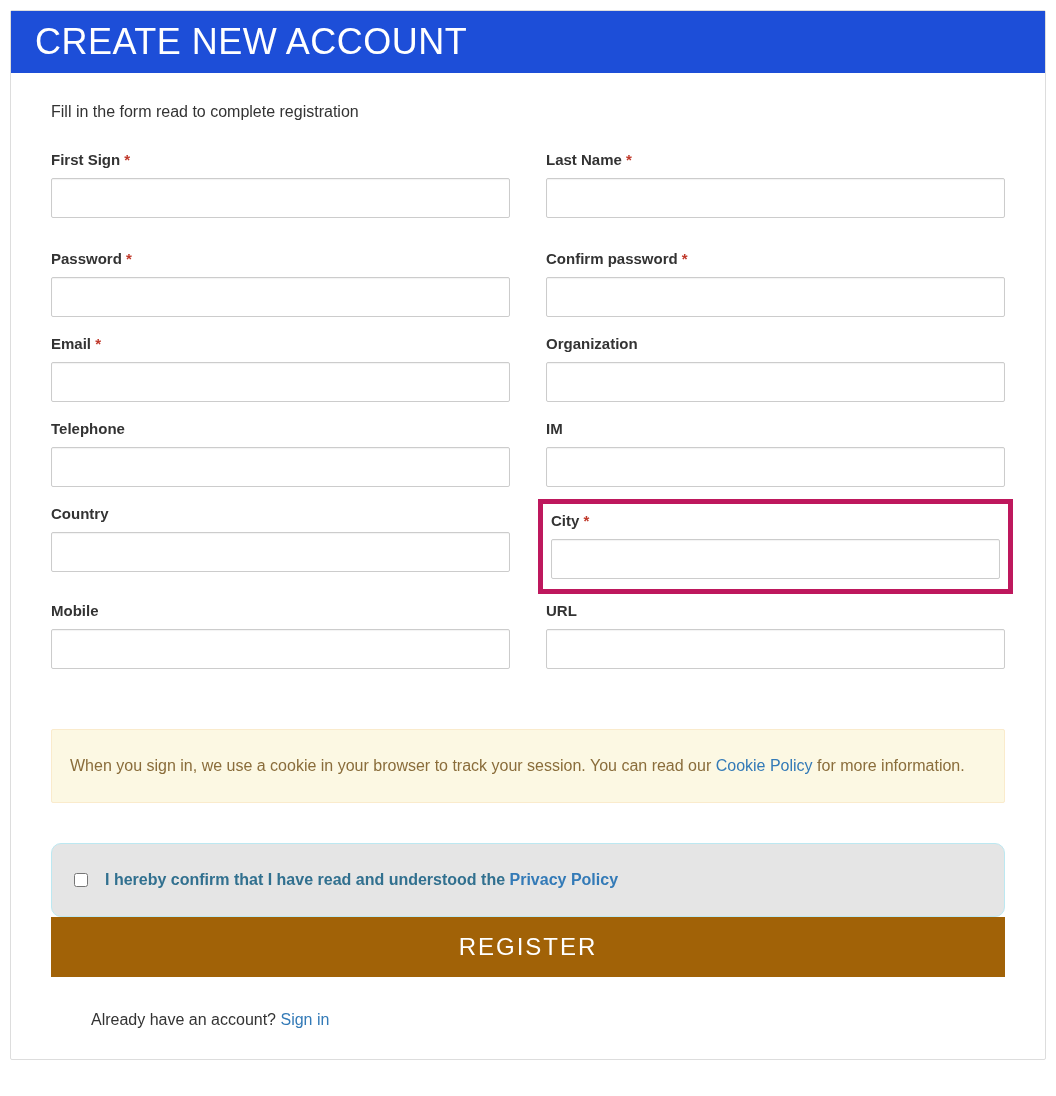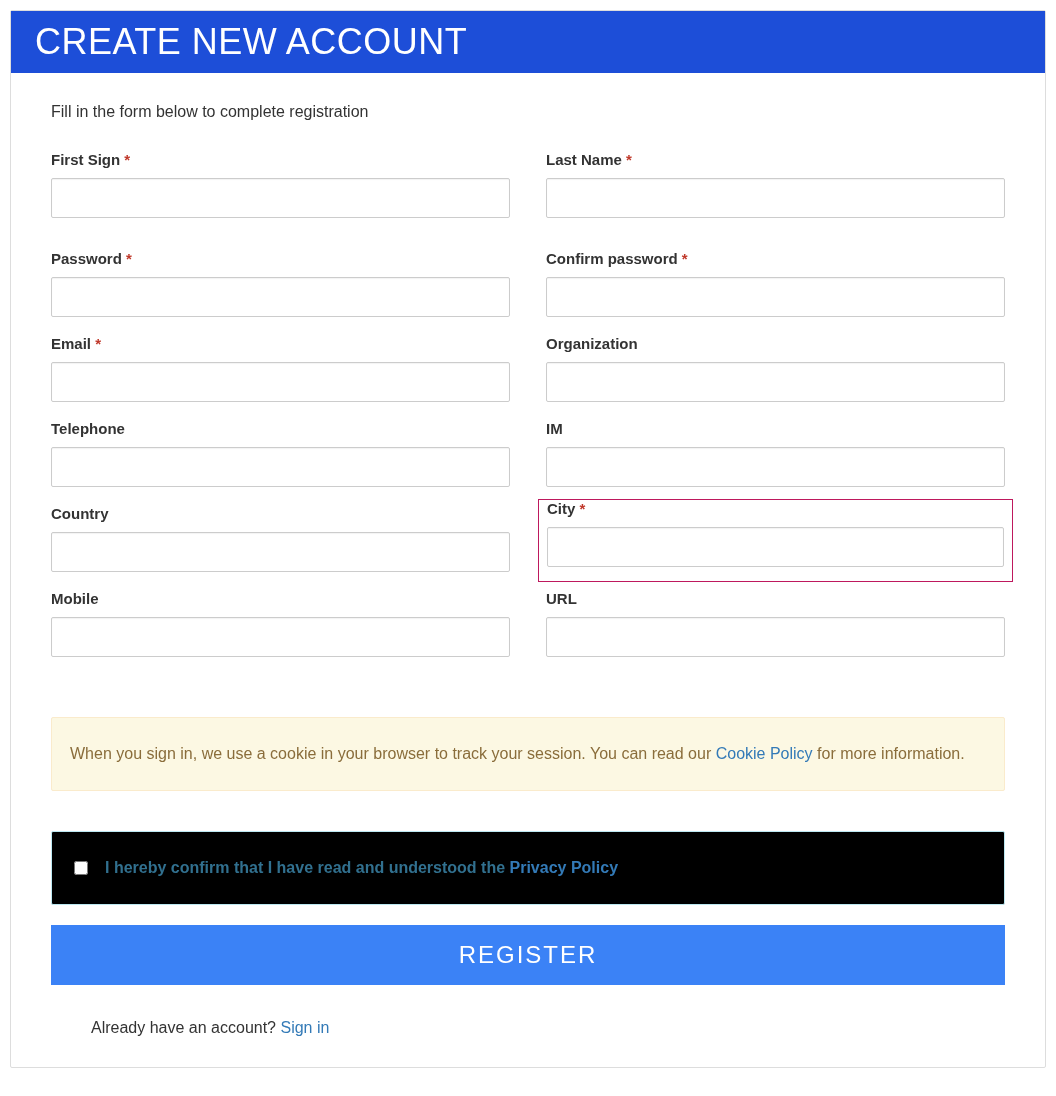--- a/index.html
+++ b/index.html
@@ -62,58 +62,58 @@
     height: 40px;
     padding: 6px 12px;
     font-size: 14px;
     color: #555;
     background: #fff;
     border: 1px solid #ccc;
     border-radius: 2px;
     box-shadow: inset 0 1px 1px rgba(0,0,0,.05);
   }
   .highlight-box {
-    border: 1px solid #be185d;
-    padding: 0 8px 10px 8px;
+    border: 5px solid #be185d;
+    padding: 8px 8px 10px 8px;
     margin: -6px -8px -10px -8px;
   }
   .alert {
     border: 1px solid transparent;
     border-radius: 2px;
     padding: 24px 18px;
     font-size: 16px;
     line-height: 1.5;
   }
   .alert-warning {
     background: #fcf8e3;
     border-color: #faebcc;
     color: #8a6d3b;
     margin-top: 60px;
   }
   .alert-info {
-    background: #000000;
+    background: #e5e5e5;
     border-color: #bce8f1;
     color: #31708f;
     margin-top: 40px;
     display: flex;
     align-items: center;
     gap: 14px;
     font-weight: 700;
+    border-radius: 10px;
   }
   .alert a { color: #337ab7; text-decoration: none; font-weight: 400; }
   .alert-info a { font-weight: 700; }
   .alert-info input[type=checkbox] {
     width: 14px; height: 14px;
   }
   .btn-register {
     display: block;
     width: 100%;
-    margin-top: 20px;
     padding: 16px;
-    background: #3b82f6;
+    background: #a16207;
     color: #fff;
     border: none;
     font-size: 24px;
     letter-spacing: 2px;
     font-weight: 400;
   }
   .signin-row {
     margin-top: 34px;
     font-size: 16px;
     color: #333;
@@ -125,21 +125,21 @@
   }
 </style>
 </head>
 <body>
 
 <div class="panel">
   <div class="panel-heading">
     <h1>CREATE NEW ACCOUNT</h1>
   </div>
   <div class="panel-body">
-    <p class="instruction">Fill in the form below to complete registration</p>
+    <p class="instruction">Fill in the form read to complete registration</p>
 
     <div class="form-grid">
 
       <div class="form-group">
         <label><span>First Sign</span> <span class="required-star">*</span></label>
         <input type="text" class="form-control" style="">
       </div>
 
       <div class="form-group">
         <label><span>Last Name</span> <span class="required-star">*</span></label>

